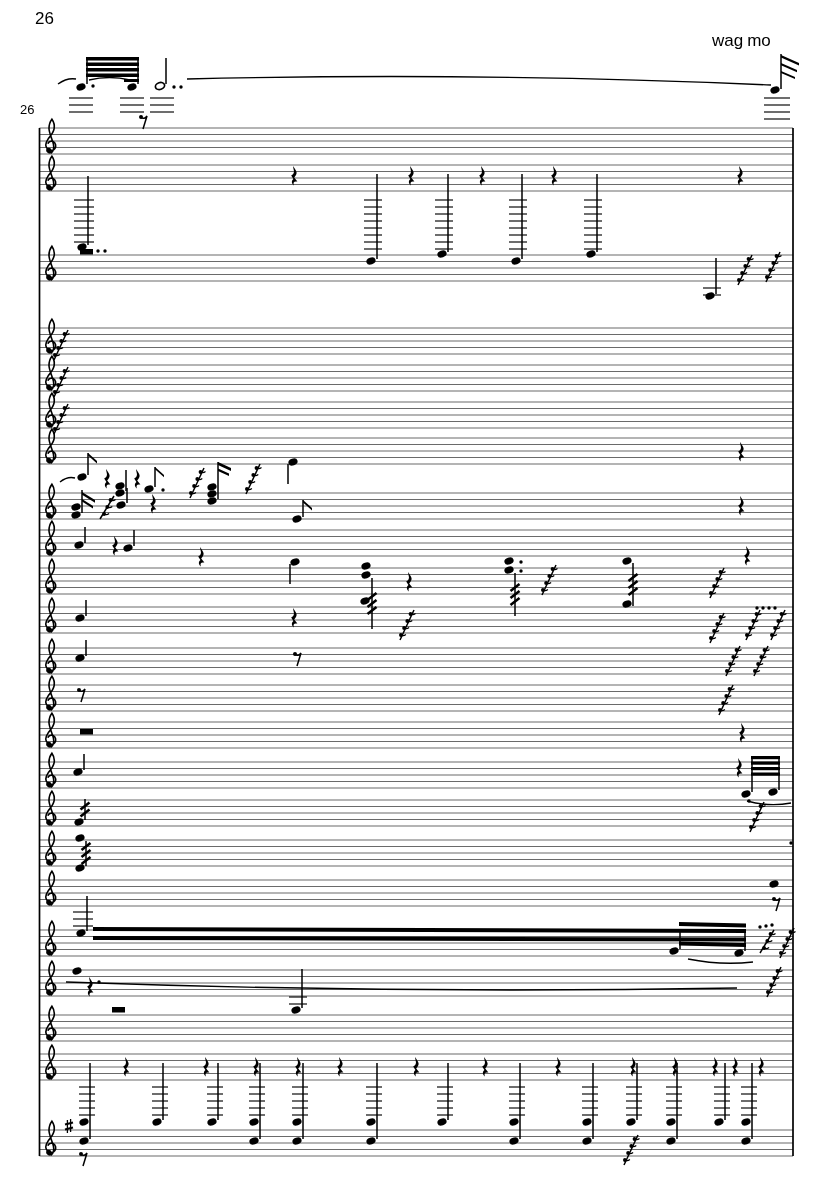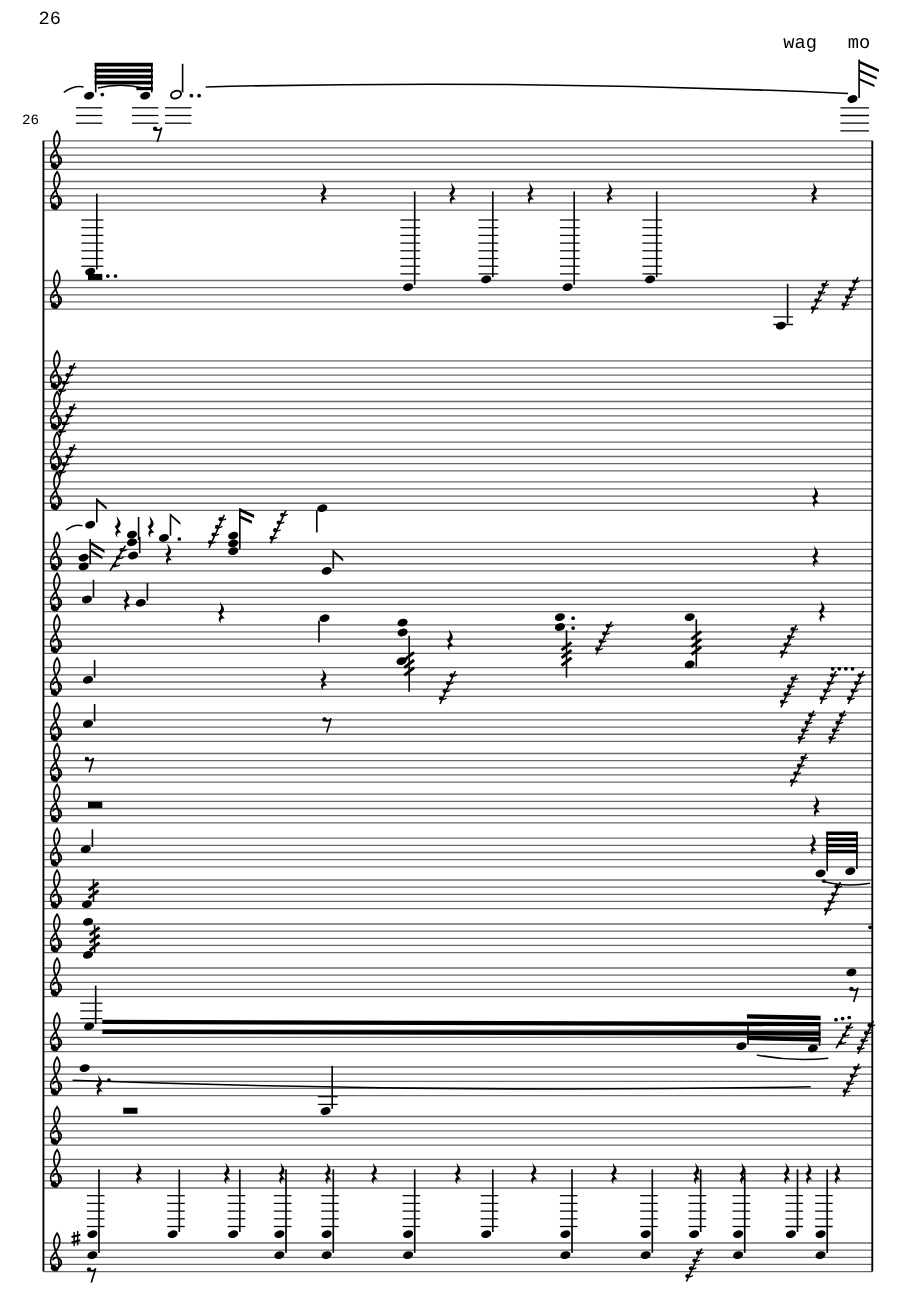--- a/index.html
+++ b/index.html
@@ -1,20 +1,20 @@
 <!DOCTYPE html>
 <html><head>
 <meta charset="utf-8">
 <style>
   html,body{margin:0;padding:0;background:#ffffff;}
   .page{position:relative;width:835px;height:1181px;background:#ffffff;overflow:hidden;
-        font-family:Liberation Mono, monospace;color:#000;}
+        font-family:Liberation Sans, sans-serif;color:#000;}
   .measure-number-top{position:absolute;left:35px;top:9px;font-size:17px;}
   .measure-number-system{position:absolute;left:20px;top:102px;font-size:13px;}
-  .lyric-line{position:absolute;left:712px;top:31px;font-size:17px;display:flex;gap:28px;}
+  .lyric-line{position:absolute;left:712px;top:31px;font-size:17px;display:flex;gap:4px;}
   #score-svg{position:absolute;left:0;top:0;}
 </style>
 </head>
 <body>
 
 <div class="page">
   <div class="measure-number-top">26</div>
   <div class="lyric-line">
     <span>wag</span>
     <span>mo</span>

